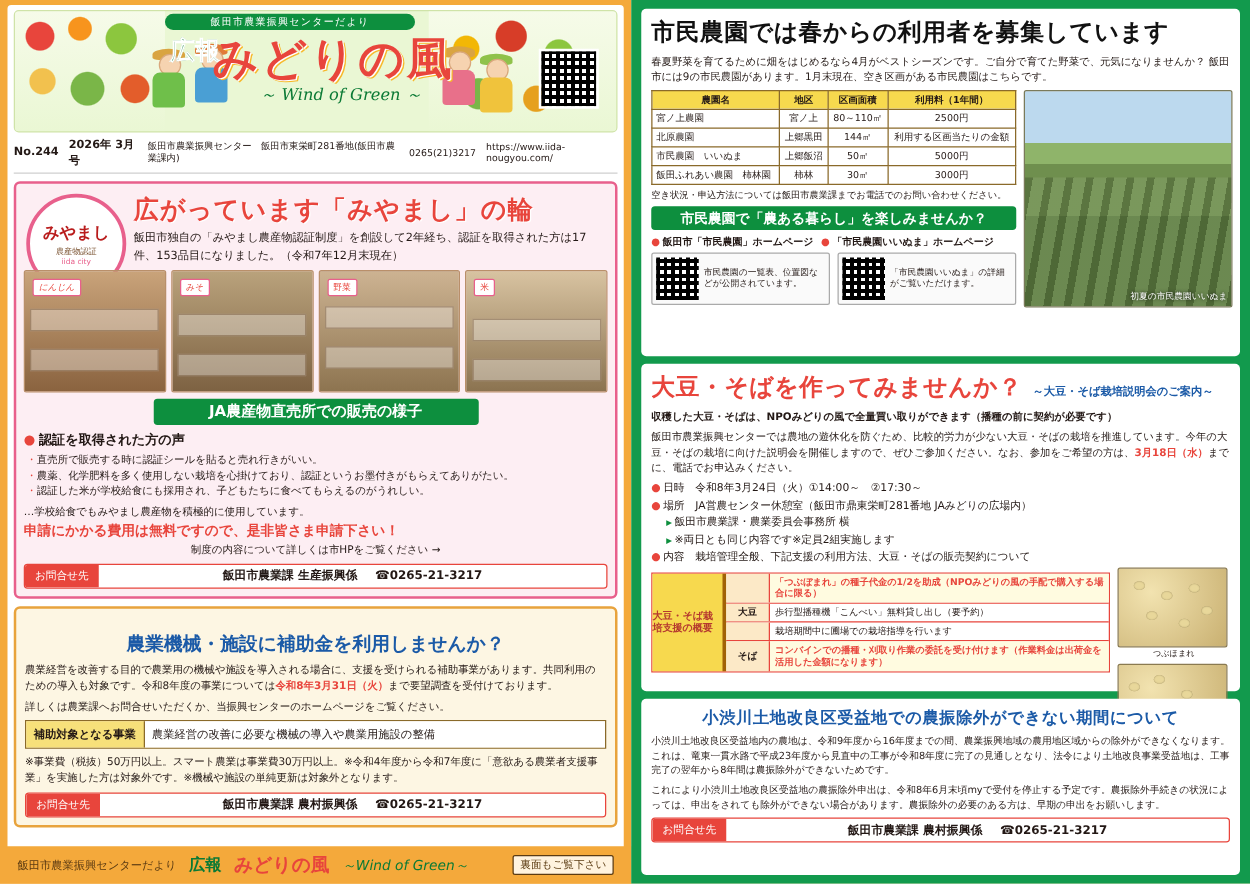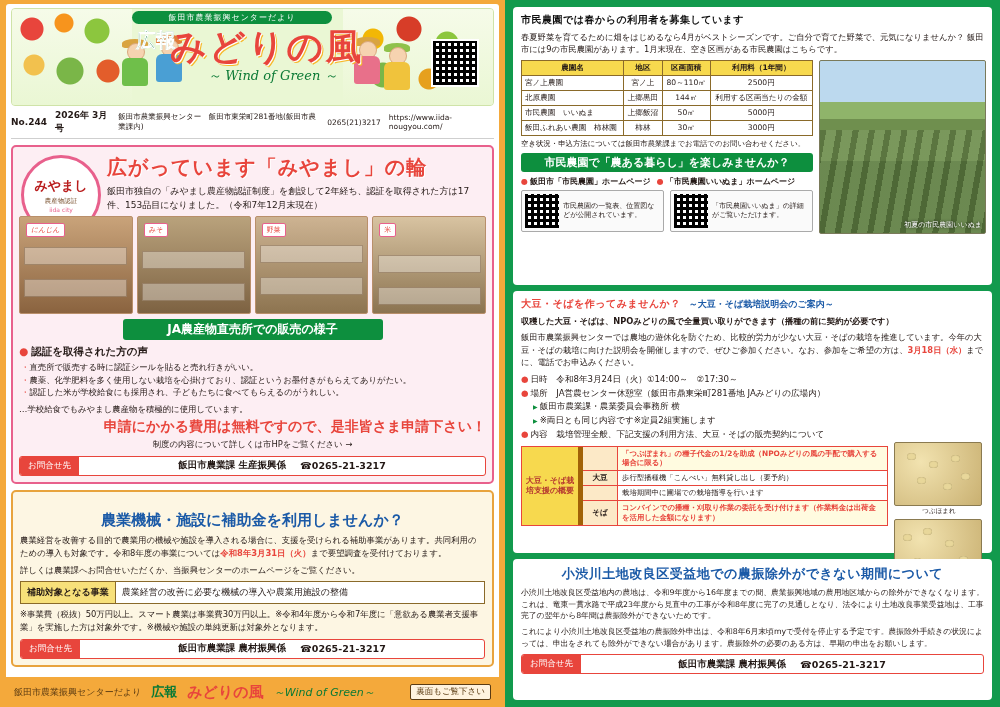--- a/index.html
+++ b/index.html
@@ -65,21 +65,21 @@
   .ph4{background:linear-gradient(#d8c3a1,#8b7350);}
   .photo .shelf{position:absolute;left:4%;right:4%;height:16px;background:rgba(255,255,255,.35);border:1px solid rgba(120,90,60,.5);}
   .photo .tag{position:absolute;left:6px;top:6px;background:#fff;border:1px solid #e8608c;color:#e8453c;font-size:7px;padding:1px 4px;border-radius:2px;}
   .cap-green{margin:5px auto 0 auto;display:block;width:260px;background:#0d8f3e;color:#fff;text-align:center;font-size:12px;font-weight:bold;border-radius:3px;padding:2px 0;}
   .bullet-h{margin:5px 0 2px 0;font-size:10.5px;font-weight:bold;color:#231815;}
   .bullet-h::before{content:"\25CF";color:#e8453c;margin-right:3px;}
   .voice{margin:0;padding-left:2px;font-size:8.4px;line-height:1.5;}
   .voice div::before{content:"\30FB";color:#e8453c;}
   .note-box{margin-top:4px;font-size:8.4px;line-height:1.55;}
   .note-box .nb1::before{content:"\2026 ";}
-  .note-red{color:#e8453c;font-weight:bold;text-align:right;font-size:14px;}
+  .note-red{color:#e8453c;font-weight:bold;text-align:left;font-size:11px;}
   .note-center{text-align:center;font-size:8.4px;}
   .contact{margin-top:5px;display:flex;align-items:stretch;border:1px solid #e8453c;border-radius:3px;overflow:hidden;background:#fff;}
   .contact .lbl{background:#e8453c;color:#fff;font-size:8.5px;padding:3px 8px;display:flex;align-items:center;white-space:nowrap;}
   .contact .val{flex:1;display:flex;align-items:center;justify-content:center;gap:14px;font-size:9.5px;font-weight:bold;}
   .contact .tel::before{content:"\260E ";}
 
   
   .yellow{margin:6px 5px 0 5px;border:2px solid #e8a33d;border-radius:5px;background:#fdf6e3;padding:19px 7px 6px 7px;}
   .yellow h2{margin:0 0 4px 0;font-size:15px;font-weight:bold;color:#1b5aa7;text-align:center;}
   .yellow p{margin:0 0 4px 0;font-size:8.4px;line-height:1.55;}
@@ -96,21 +96,21 @@
   .lfoot .f3{font-size:15px;font-weight:bold;color:#e8453c;}
   .lfoot .f4{font-size:11px;font-style:italic;color:#0b7a35;}
   .lfoot .f5{margin-left:auto;margin-right:14px;font-size:8.5px;color:#5b3b12;border:1px solid #5b3b12;border-radius:2px;padding:1px 5px;background:#fff3df;}
 
   
   .right{position:absolute;left:505px;top:0;width:495px;height:707px;background:#129a4d;}
   .rbox{position:absolute;left:8px;width:479px;background:#fff;border-radius:4px;box-sizing:border-box;padding:6px 8px;}
   .rb1{top:7px;height:278px;}
   .rb2{top:291px;height:262px;}
   .rb3{top:559px;height:141px;}
-  .rh{margin:0 0 4px 0;font-size:10px;font-weight:bold;color:#111;letter-spacing:.5px;}
+  .rh{margin:0 0 4px 0;font-size:19px;font-weight:bold;color:#111;letter-spacing:.5px;}
   .rh.red{color:#e8453c;}
   .rh.blue{color:#1b5aa7;}
   .rh-row{display:flex;align-items:baseline;gap:8px;}
   .rh-note{font-size:9px;color:#1b5aa7;font-weight:bold;}
   .rp{margin:0 0 4px 0;font-size:8.3px;line-height:1.5;}
   .two-col{display:flex;gap:6px;}
   .col-l{width:292px;}
   .col-r{flex:1;}
   table.t{border-collapse:collapse;width:100%;font-size:7.6px;}
   table.t th{background:#f7d94e;border:1px solid #8a6a2a;padding:2px 3px;text-align:center;font-weight:bold;}
@@ -128,21 +128,21 @@
       linear-gradient(#bcd9ee 0 24%,#8fb46a 24% 34%,#6f8f4e 34% 58%,#5f7f42 58% 100%);position:relative;overflow:hidden;}
   .field-photo .rows{position:absolute;left:-10%;right:-10%;top:40%;bottom:0;background:repeating-linear-gradient(100deg,rgba(0,0,0,.18) 0 6px,rgba(255,255,255,.08) 6px 16px);}
   .field-photo .cap{position:absolute;right:3px;bottom:3px;font-size:7px;color:#fff;text-shadow:0 0 3px #000;}
 
   .info-rows{margin-top:2px;}
   .info-rows div{font-size:8.6px;line-height:1.6;}
   .info-rows .k::before{content:"\25CF";color:#e8453c;margin-right:2px;}
   .info-sub{font-size:7.8px;margin-left:12px;line-height:1.5;}
   .info-sub::before{content:"\25B6";color:#0d8f3e;margin-right:2px;font-size:6px;}
   .soy-table{display:flex;margin-top:4px;border:1px solid #e8453c;}
-  .soy-table .side{width:56px;background:#f7d94e;color:#b5382f;font-size:8px;font-weight:bold;display:flex;align-items:center;justify-content:center;text-align:center;line-height:1.3;border-right:5px solid #a16207;}
+  .soy-table .side{width:56px;background:#f7d94e;color:#b5382f;font-size:8px;font-weight:bold;display:flex;align-items:center;justify-content:center;line-height:1.3;border-right:3px solid #a16207;}
   .soy-table .body{flex:1;}
   .soy-line{display:flex;border-bottom:1px solid #e8453c;}
   .soy-line:last-child{border-bottom:none;}
   .soy-line .c1{width:34px;background:#fce9c7;font-size:7.6px;display:flex;align-items:center;justify-content:center;border-right:1px solid #e8453c;font-weight:bold;}
   .soy-line .c2{flex:1;font-size:7.4px;padding:2px 4px;line-height:1.35;}
   .soy-line .c2 .em{color:#e8453c;font-weight:bold;}
   .soy-line.y .c2{background:#fffbe0;}
   .bean-img{width:86px;height:62px;border:1px solid #8a7a50;border-radius:2px;background:radial-gradient(circle at 30% 30%,#f2e3b0,#c9b071);position:relative;overflow:hidden;}
   .bean-img .b{position:absolute;width:9px;height:7px;border-radius:50%;background:#e8d79a;box-shadow:0 0 1px #8a7a50 inset;}
   .bean-cap{font-size:6.5px;text-align:center;margin-top:1px;}

